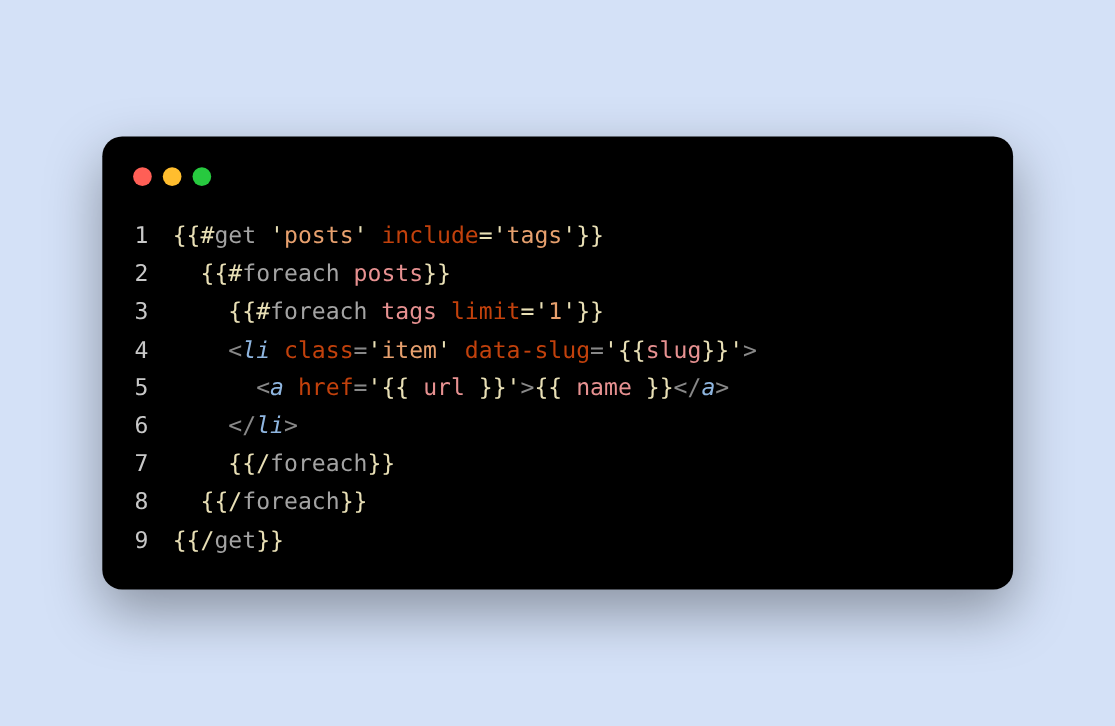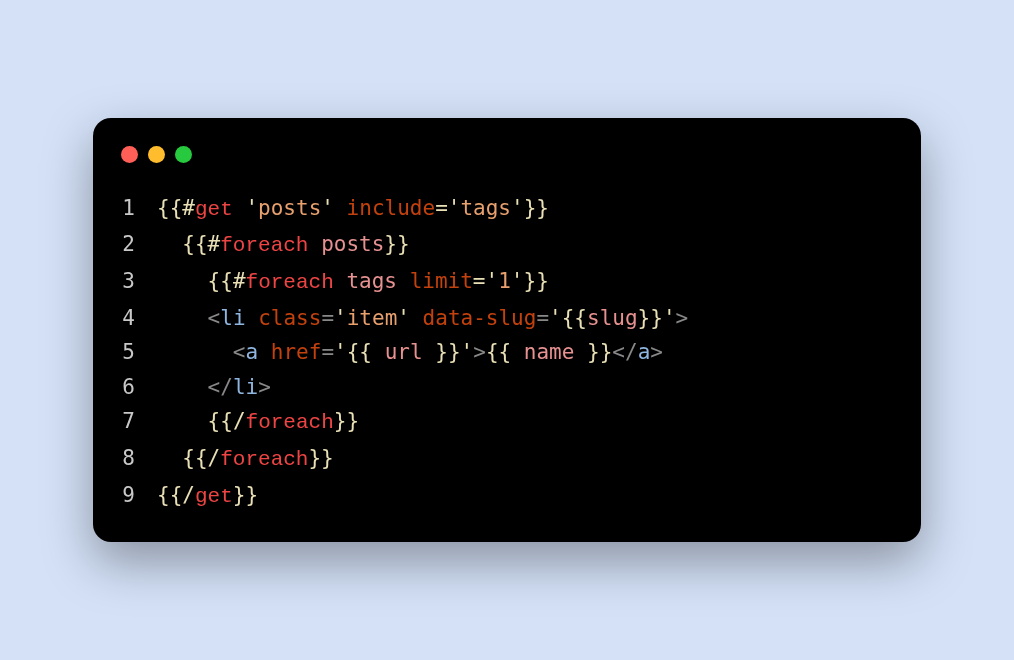--- a/index.html
+++ b/index.html
@@ -45,27 +45,27 @@
     color: #c8c8c8;
     width: 40px;
     text-align: right;
     padding-right: 22px;
     user-select: none;
     flex-shrink: 0;
   }
   .content { flex: 1; }
   
   .t-brace   { color: #e9e0b6; }  
-  .t-helper  { color: #ef4444; font-family: Liberation Mono, monospace; }  
+  .t-helper  { color: #a3a3a3; }  
   .t-string  { color: #e7a06e; }  
   .t-quote   { color: #e9e0b6; }  
   .t-attr    { color: #c2410c; }  
   .t-var     { color: #e79191; }  
   .t-punct   { color: #888888; }  
-  .t-tag     { color: #8fb6e0; }  
+  .t-tag     { color: #8fb6e0; font-style: italic; }  
   .t-eq      { color: #888888; }
   .t-plain   { color: #d0d0d0; }
 </style>
 </head>
 <body>
 
 <div class="window">
   <div class="titlebar">
     <div class="dot red"></div>
     <div class="dot yellow"></div>

